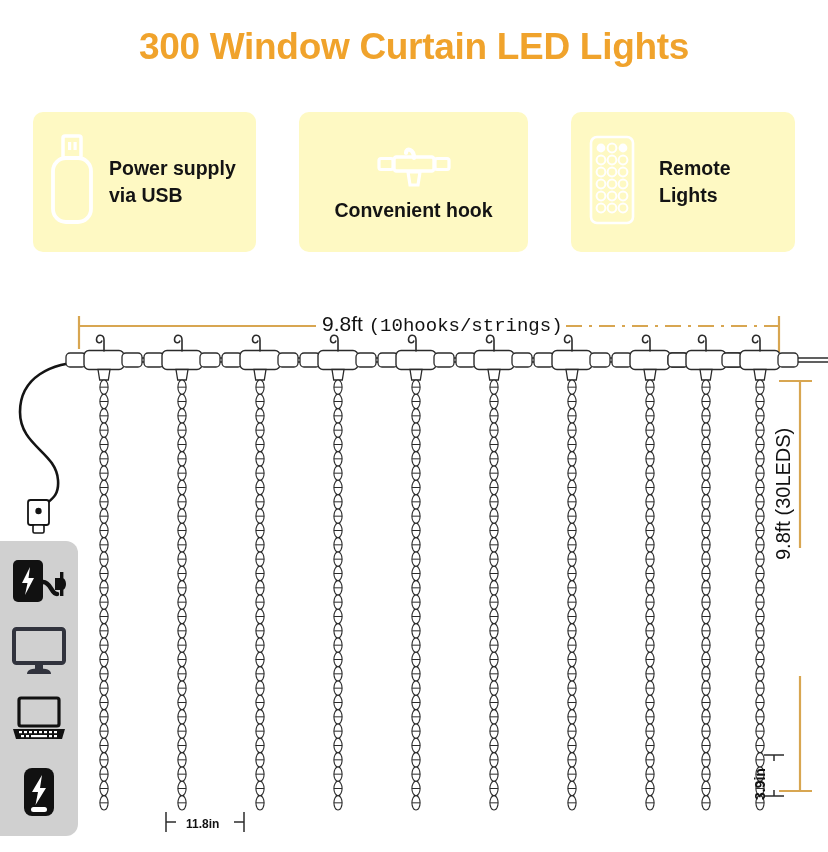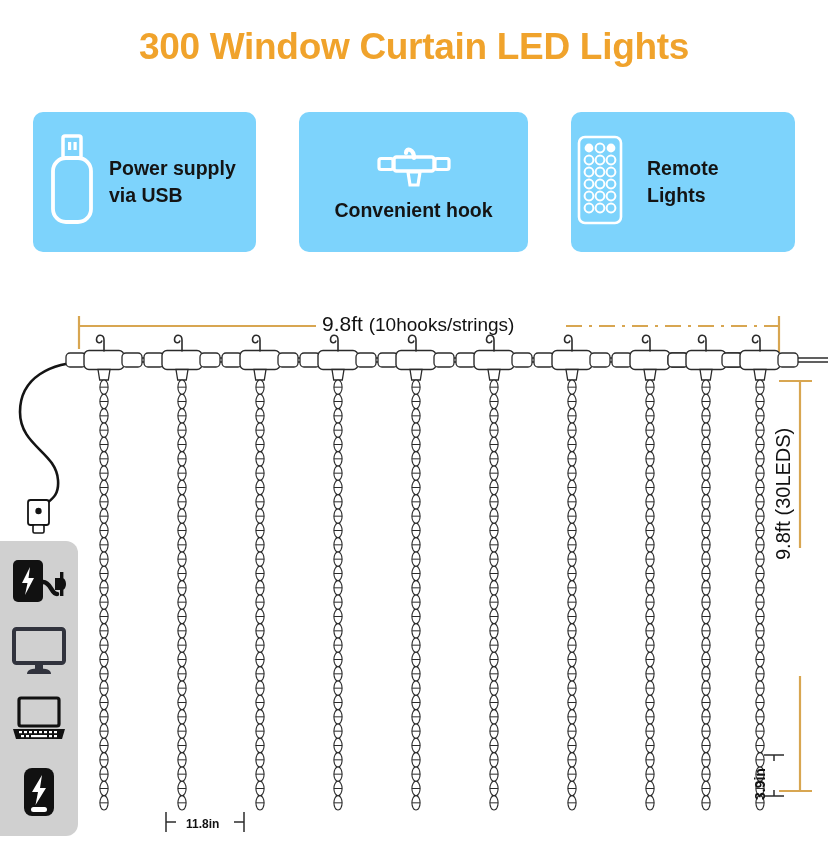--- a/index.html
+++ b/index.html
@@ -33,29 +33,29 @@
   #feature-cards {
     position: absolute;
     left: 33px;
     top: 112px;
     width: 762px;
     height: 140px;
     display: flex;
     justify-content: space-between;
   }
   .feature-card {
-    background: #7dd3fc;
+    background: #fef9c3;
     border-radius: 10px;
     display: flex;
     align-items: center;
     box-sizing: border-box;
   }
   .card-usb   { width: 223px; height: 140px; padding: 0 8px 0 14px; }
   .card-hook  { width: 229px; height: 140px; padding: 0 10px; flex-direction: column; justify-content: center; }
-  .card-remote{ width: 224px; height: 140px; padding: 0 8px 0 4px; }
+  .card-remote{ width: 224px; height: 140px; padding: 0 8px 0 16px; }
 
   .feature-icon { flex: 0 0 auto; }
   .feature-text {
     color: #141414;
     font-size: 19.5px;
     font-weight: bold;
     line-height: 27px;
   }
   .card-usb .feature-text { margin-left: 12px; }
   .card-remote .feature-text { margin-left: 22px; }
@@ -90,21 +90,21 @@
   .device-icon { width: 56px; height: 56px; display: block; }
 
   
   .dim-label {
     position: absolute;
     color: #111111;
     font-family: "Liberation Sans", sans-serif;
     white-space: nowrap;
   }
   #dim-top-label  { left: 322px; top: 312px; font-size: 21px; }
-  #dim-top-label .paren { font-size: 19px; }
+  #dim-top-label .paren { font-size: 19px; font-family: Liberation Mono, monospace; }
   #dim-right-label {
     left: 772px; top: 560px;
     font-size: 20px;
     transform: rotate(-90deg);
     transform-origin: left top;
   }
   #dim-small-right-label {
     left: 752px; top: 800px;
     font-size: 14px;
     font-weight: bold;

